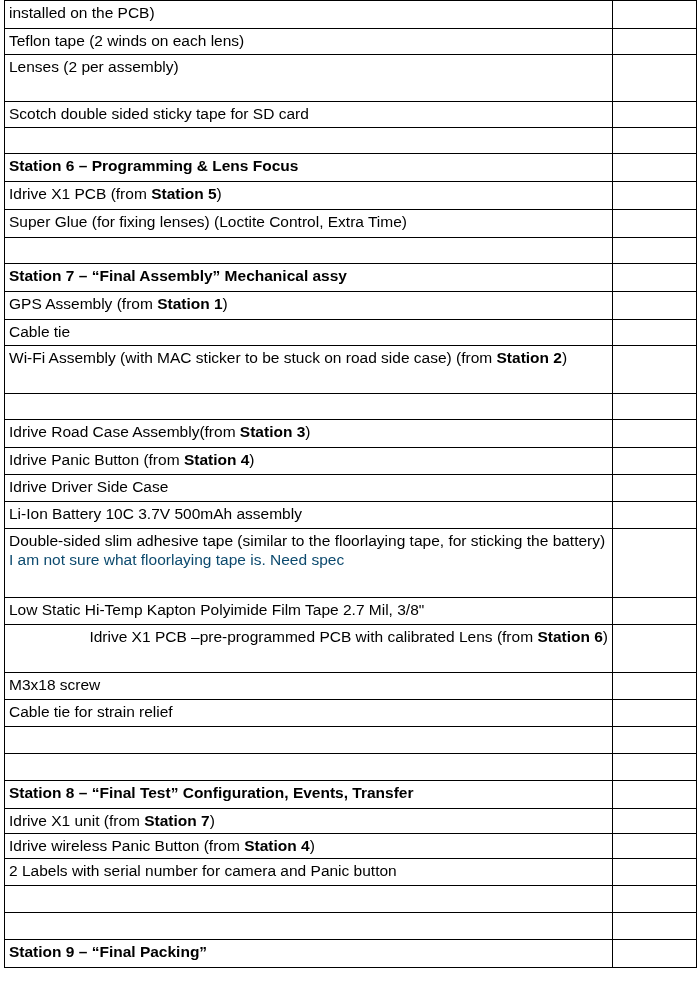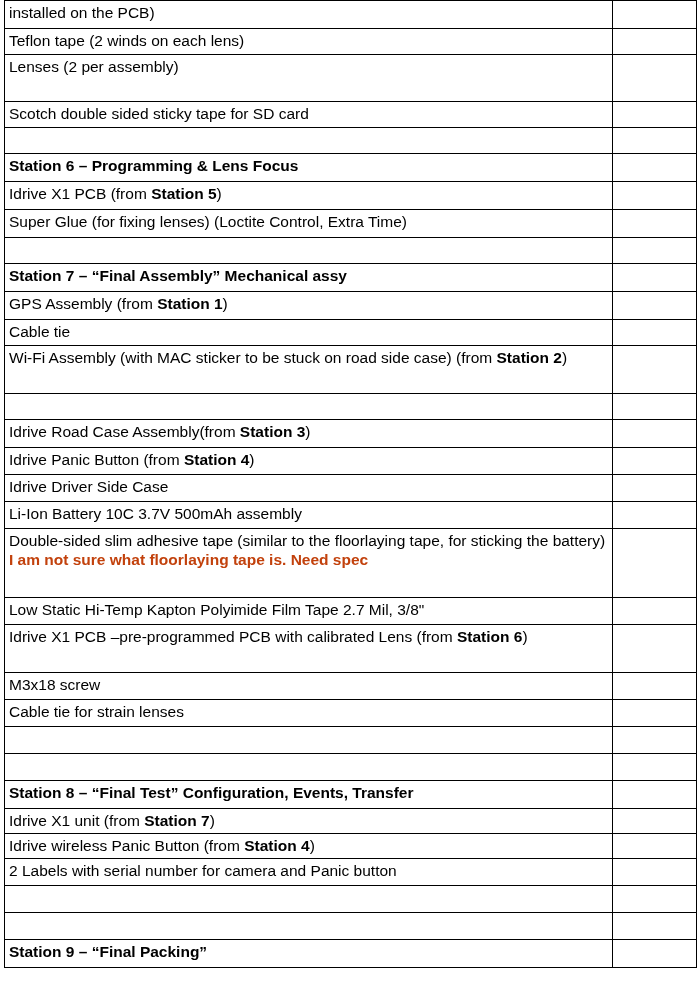--- a/index.html
+++ b/index.html
@@ -30,21 +30,21 @@
   table.bom td {
     border: 1px solid #000000;
     vertical-align: top;
     padding: 2px 4px 3px 4px;
     font-size: 15.5px;
     line-height: 1.23;
     height: 24px;
   }
   td.qty { padding: 2px 4px; }
   .bold { font-weight: bold; }
-  .red { color: #c2410c; font-weight: bold; }
+  .red { color: #0c4a6e; }
   .blank-row td { height: 23px; }
   .head-row td { font-weight: bold; }
   
   .run { white-space: normal; }
 </style>
 </head>
 <body>
 
 <div id="doc">
   <table class="bom">
@@ -127,29 +127,29 @@
         </tr>
         <tr>
           <td class="desc" style="height: 69px;"><span class="run">Double-sided slim adhesive tape (similar to the floorlaying tape, for sticking the battery) </span><span class="run red">I am not sure what floorlaying tape is. Need spec</span></td>
           <td class="qty">&nbsp;</td>
         </tr>
         <tr>
           <td class="desc" style="height: 27px;"><span class="run">Low Static Hi-Temp Kapton Polyimide Film Tape 2.7 Mil, 3/8"</span></td>
           <td class="qty">&nbsp;</td>
         </tr>
         <tr>
-          <td class="desc" style="height: 48px;"><span class="run">Idrive X1 PCB –pre-programmed PCB with calibrated Lens (from </span><span class="run bold">Station 6</span><span class="run">)</span></td>
+          <td class="desc" style="height: 48px; text-align: right;"><span class="run">Idrive X1 PCB –pre-programmed PCB with calibrated Lens (from </span><span class="run bold">Station 6</span><span class="run">)</span></td>
           <td class="qty">&nbsp;</td>
         </tr>
         <tr>
           <td class="desc" style="height: 27px;"><span class="run">M3x18 screw</span></td>
           <td class="qty">&nbsp;</td>
         </tr>
         <tr>
-          <td class="desc" style="height: 27px;"><span class="run">Cable tie for strain lenses</span></td>
+          <td class="desc" style="height: 27px;"><span class="run">Cable tie for strain relief</span></td>
           <td class="qty">&nbsp;</td>
         </tr>
         <tr class="blank-row">
           <td class="desc" style="height: 27px;">&nbsp;</td>
           <td class="qty">&nbsp;</td>
         </tr>
         <tr class="blank-row">
           <td class="desc" style="height: 27px;">&nbsp;</td>
           <td class="qty">&nbsp;</td>
         </tr>

